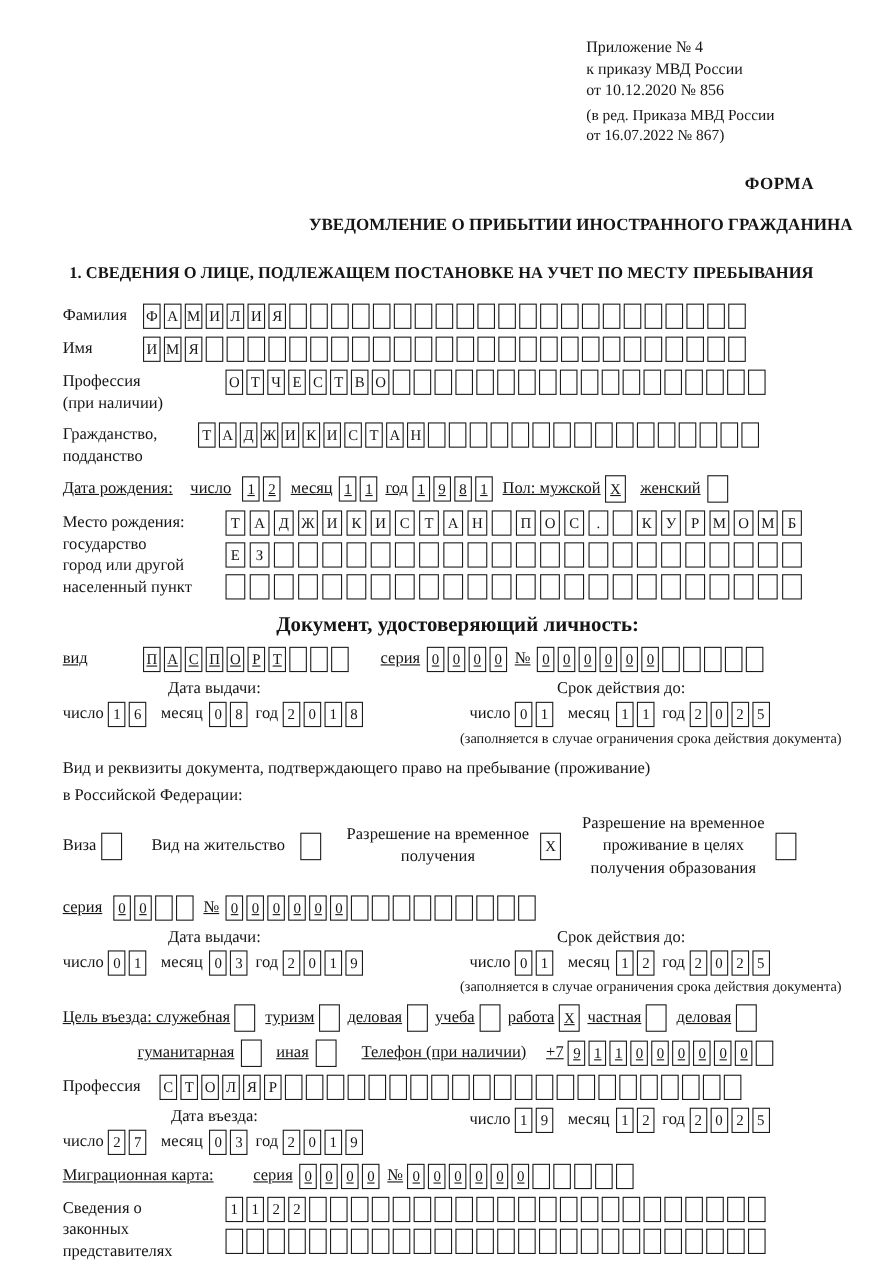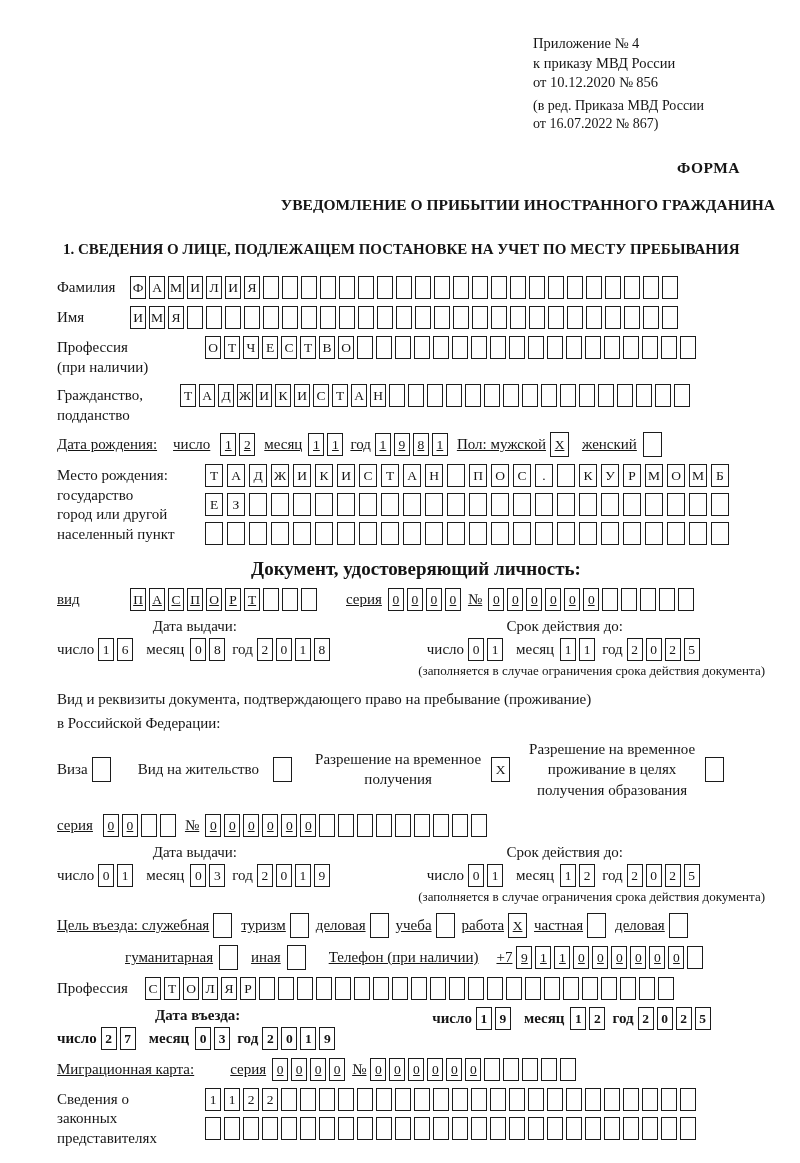--- a/index.html
+++ b/index.html
@@ -618,21 +618,21 @@
         <span class="cell"></span>
         <span class="cell"></span>
         <span class="cell"></span>
         <span class="cell"></span>
         <span class="cell"></span>
         <span class="cell"></span>
         <span class="cell"></span>
       </div>
   </div>
 
-  <div class="dpair" style="margin-bottom:8px;font-weight:bold;">
+  <div class="dpair" style="margin-bottom:8px;">
     <div class="dcol">
       <div class="dhead">Дата въезда:</div>
       <div class="dline">
         <span class="t mr4">число</span>
         <span class="cells mr10">
             <span class="cell">2</span>
             <span class="cell">7</span>
           </span>
         <span class="t mr6">месяц</span>
         <span class="cells mr4">

